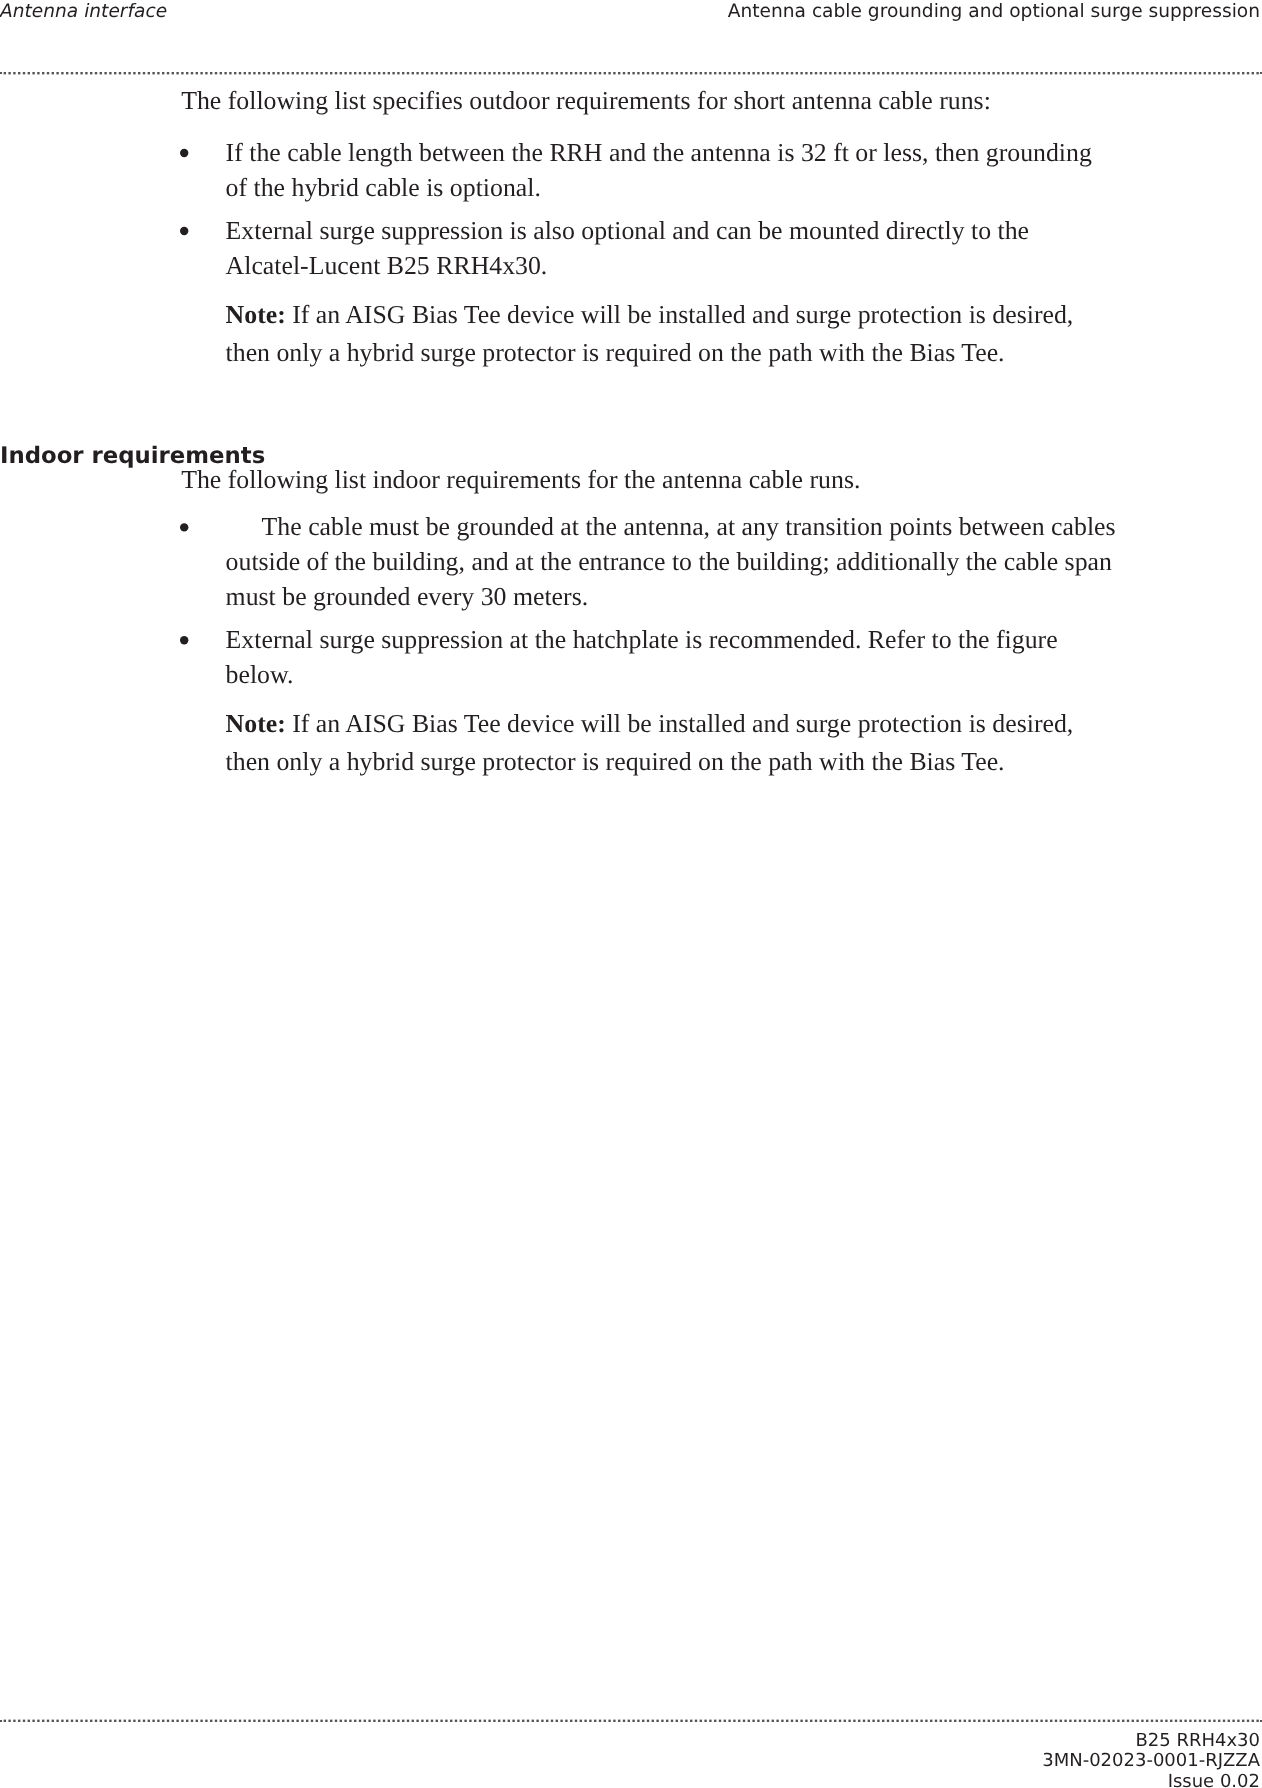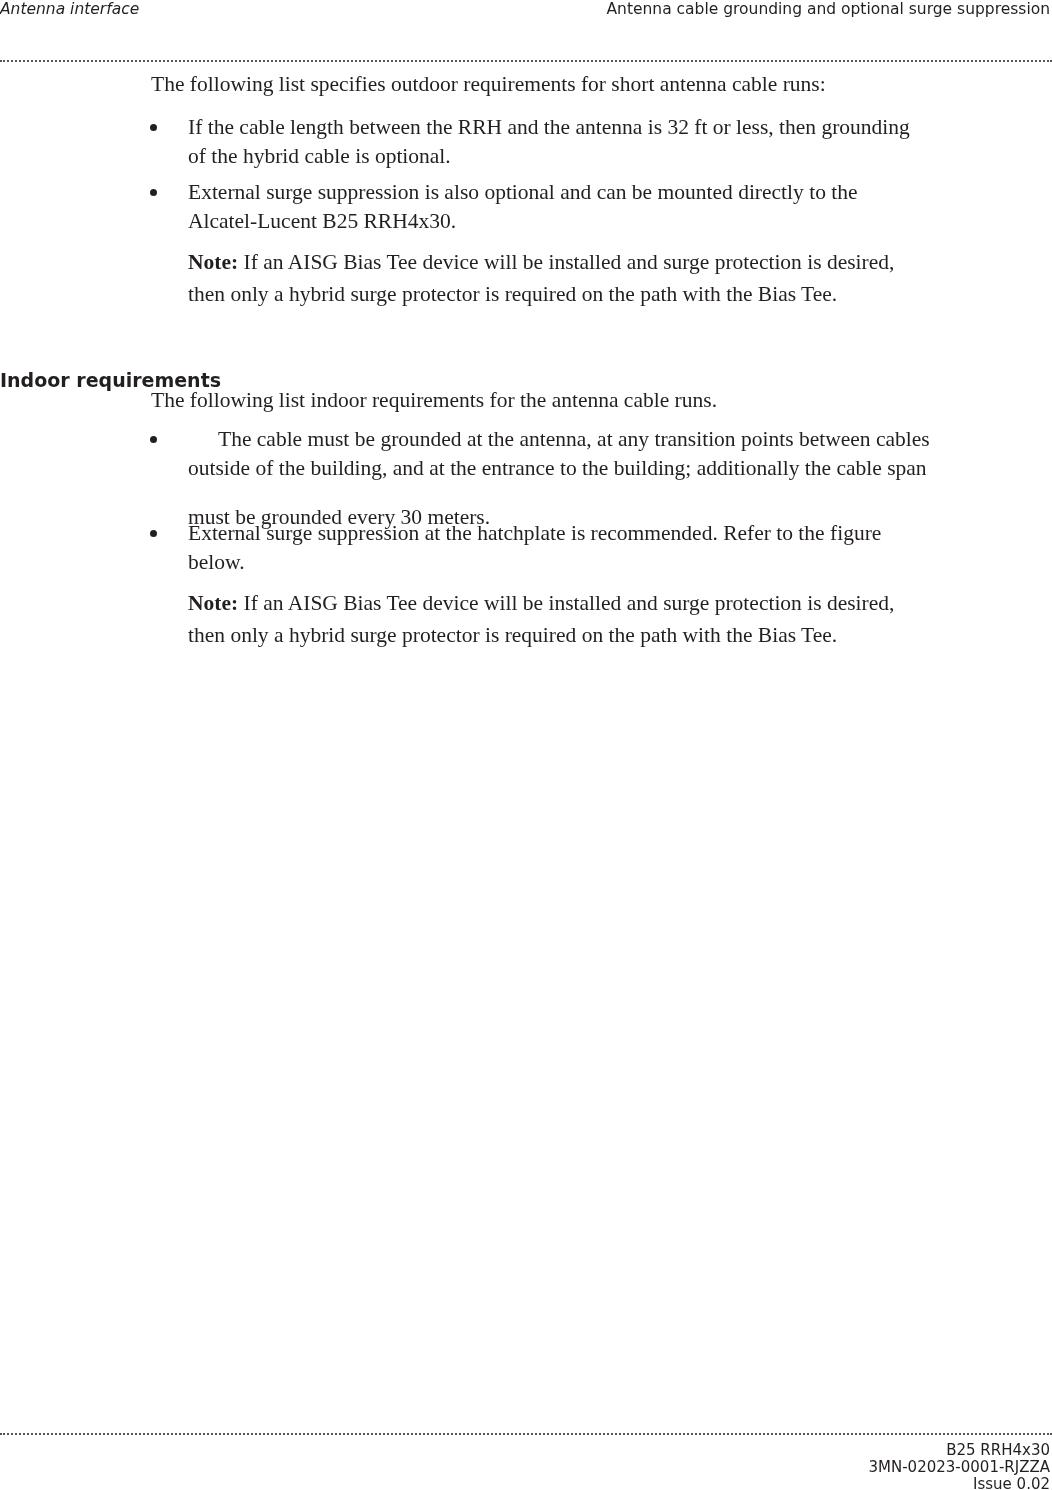--- a/index.html
+++ b/index.html
@@ -174,21 +174,21 @@
   <div class="note-text" style="top:248px;"><span class="note-label">Note:</span><span> If an AISG Bias Tee device will be installed and surge protection is desired,</span></div>
   <div class="note-text" style="top:280px;">then only a hybrid surge protector is required on the path with the Bias Tee.</div>
 
   <div class="section-heading">Indoor requirements</div>
 
   <div class="para" style="top:386px;">The following list indoor requirements for the antenna cable runs.</div>
 
   <div class="bullet" style="top:425px;"><span class="bullet-dot"></span></div>
   <div class="bullet-text" style="top:425px;margin-left:30px;">The cable must be grounded at the antenna, at any transition points between cables</div>
   <div class="bullet-text" style="top:454px;">outside of the building, and at the entrance to the building; additionally the cable span</div>
-  <div class="bullet-text" style="top:483px;margin-top:20px;">must be grounded every 30 meters.</div>
+  <div class="bullet-text" style="top:483px;">must be grounded every 30 meters.</div>
 
   <div class="bullet" style="top:519px;"><span class="bullet-dot"></span></div>
   <div class="bullet-text" style="top:519px;font-family:Liberation Serif, serif;">External surge suppression at the hatchplate is recommended. Refer to the figure</div>
   <div class="bullet-text" style="top:548px;">below.</div>
 
   <div class="note-text" style="top:589px;"><span class="note-label">Note:</span><span> If an AISG Bias Tee device will be installed and surge protection is desired,</span></div>
   <div class="note-text" style="top:621px;">then only a hybrid surge protector is required on the path with the Bias Tee.</div>
 </div>
 
 <div class="dotted-rule rule-bottom"></div>

